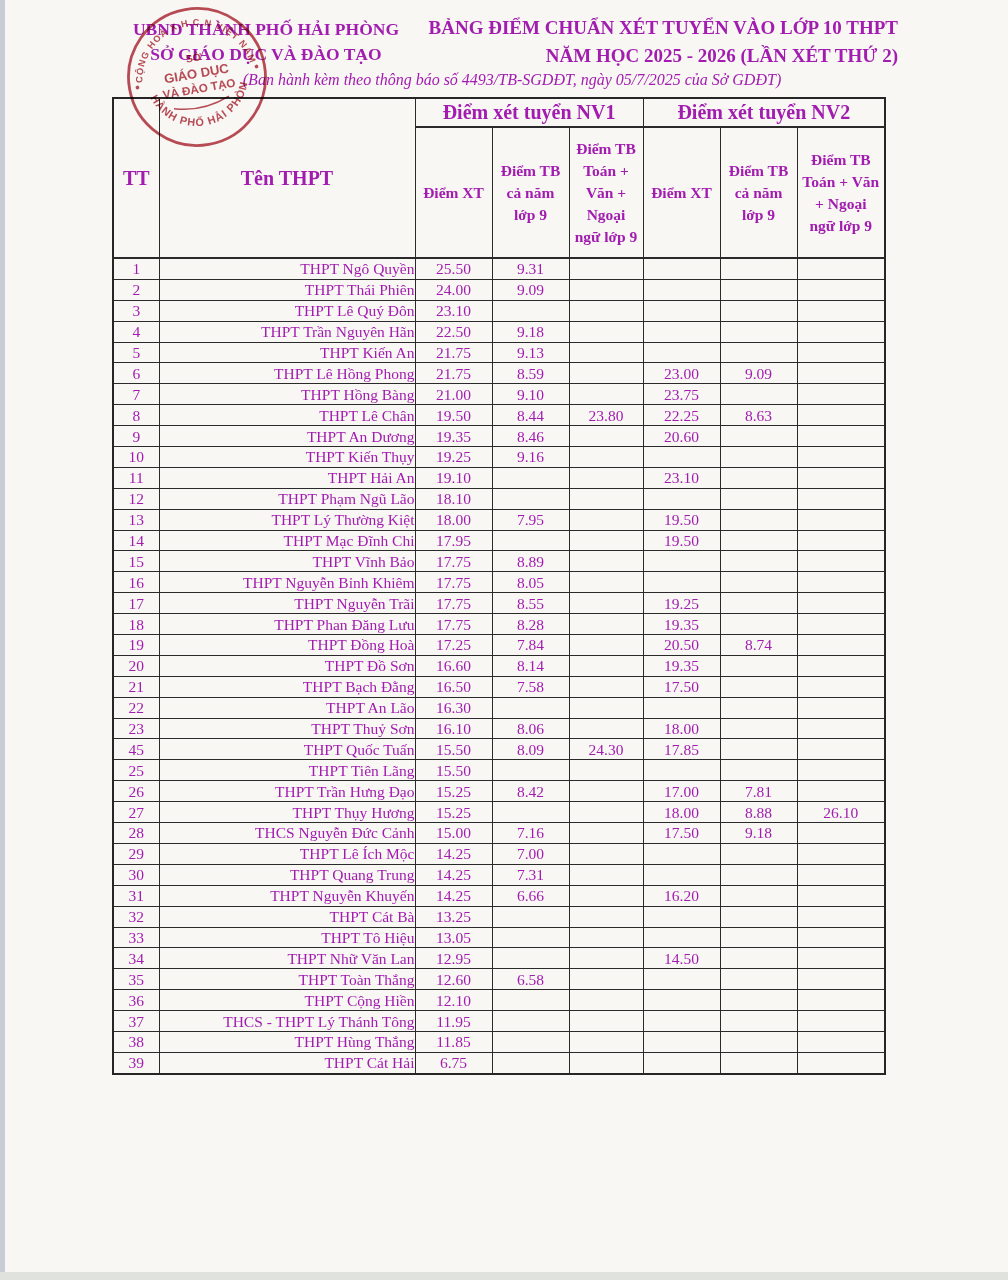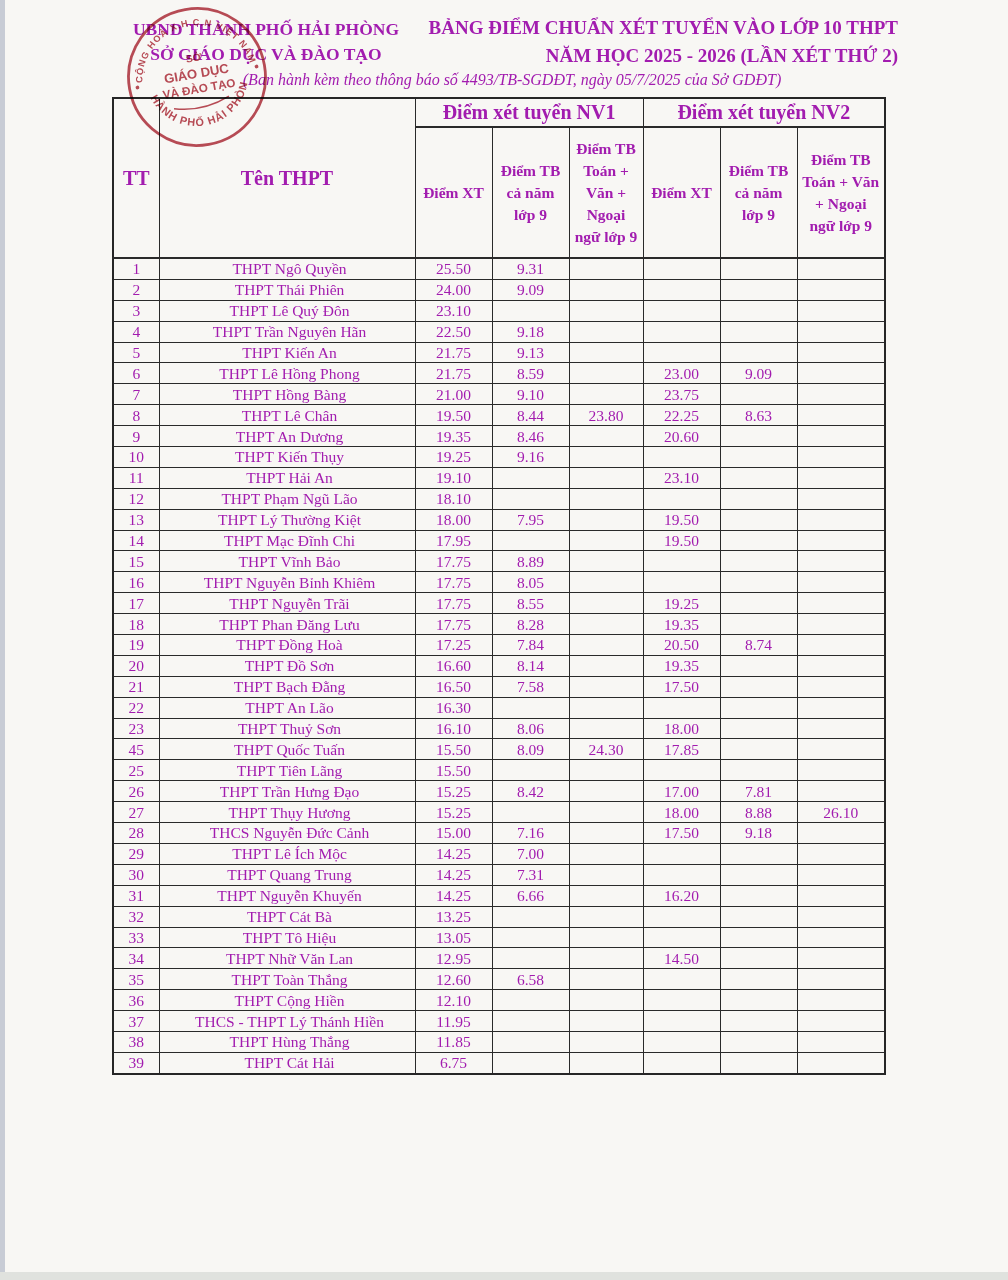--- a/index.html
+++ b/index.html
@@ -30,21 +30,21 @@
   .score-table{position:absolute;left:112px;top:97px;border-collapse:collapse;
                table-layout:fixed;width:772px;background:transparent;}
   .score-table th,.score-table td{border:1.5px solid #2a2a2a;vertical-align:middle;
                text-align:center;padding:0;overflow:hidden;}
   .score-table{border:2.5px solid #262626;}
   .score-table thead th{font-weight:bold;}
   .score-table thead tr.group-row th{height:27px;font-size:20px;}
   .score-table thead tr.sub-row th{height:129px;font-size:15.5px;line-height:22px;padding:0 3px;}
   .score-table thead th{border-bottom-width:2px;}
   .score-table tbody td{height:19.9px;font-size:15.5px;line-height:19px;}
-  .score-table tbody td.name{text-align:center;padding-left:5px;}
+  .score-table tbody td.name{text-align:right;padding-left:5px;}
 </style>
 </head>
 <body>
 
 <div class="page">
   <div class="edge-left"></div>
   <div class="edge-bottom"></div>
 
   <div class="header-left">
     <div>UBND THÀNH PHỐ HẢI PHÒNG</div>
@@ -441,21 +441,21 @@
           <td class="name">THPT Cộng Hiền</td>
           <td>12.10</td>
           <td></td>
           <td></td>
           <td></td>
           <td></td>
           <td></td>
         </tr>
         <tr>
           <td>37</td>
-          <td class="name">THCS - THPT Lý Thánh Hiền</td>
+          <td class="name">THCS - THPT Lý Thánh Tông</td>
           <td>11.95</td>
           <td></td>
           <td></td>
           <td></td>
           <td></td>
           <td></td>
         </tr>
         <tr>
           <td>38</td>
           <td class="name">THPT Hùng Thắng</td>

